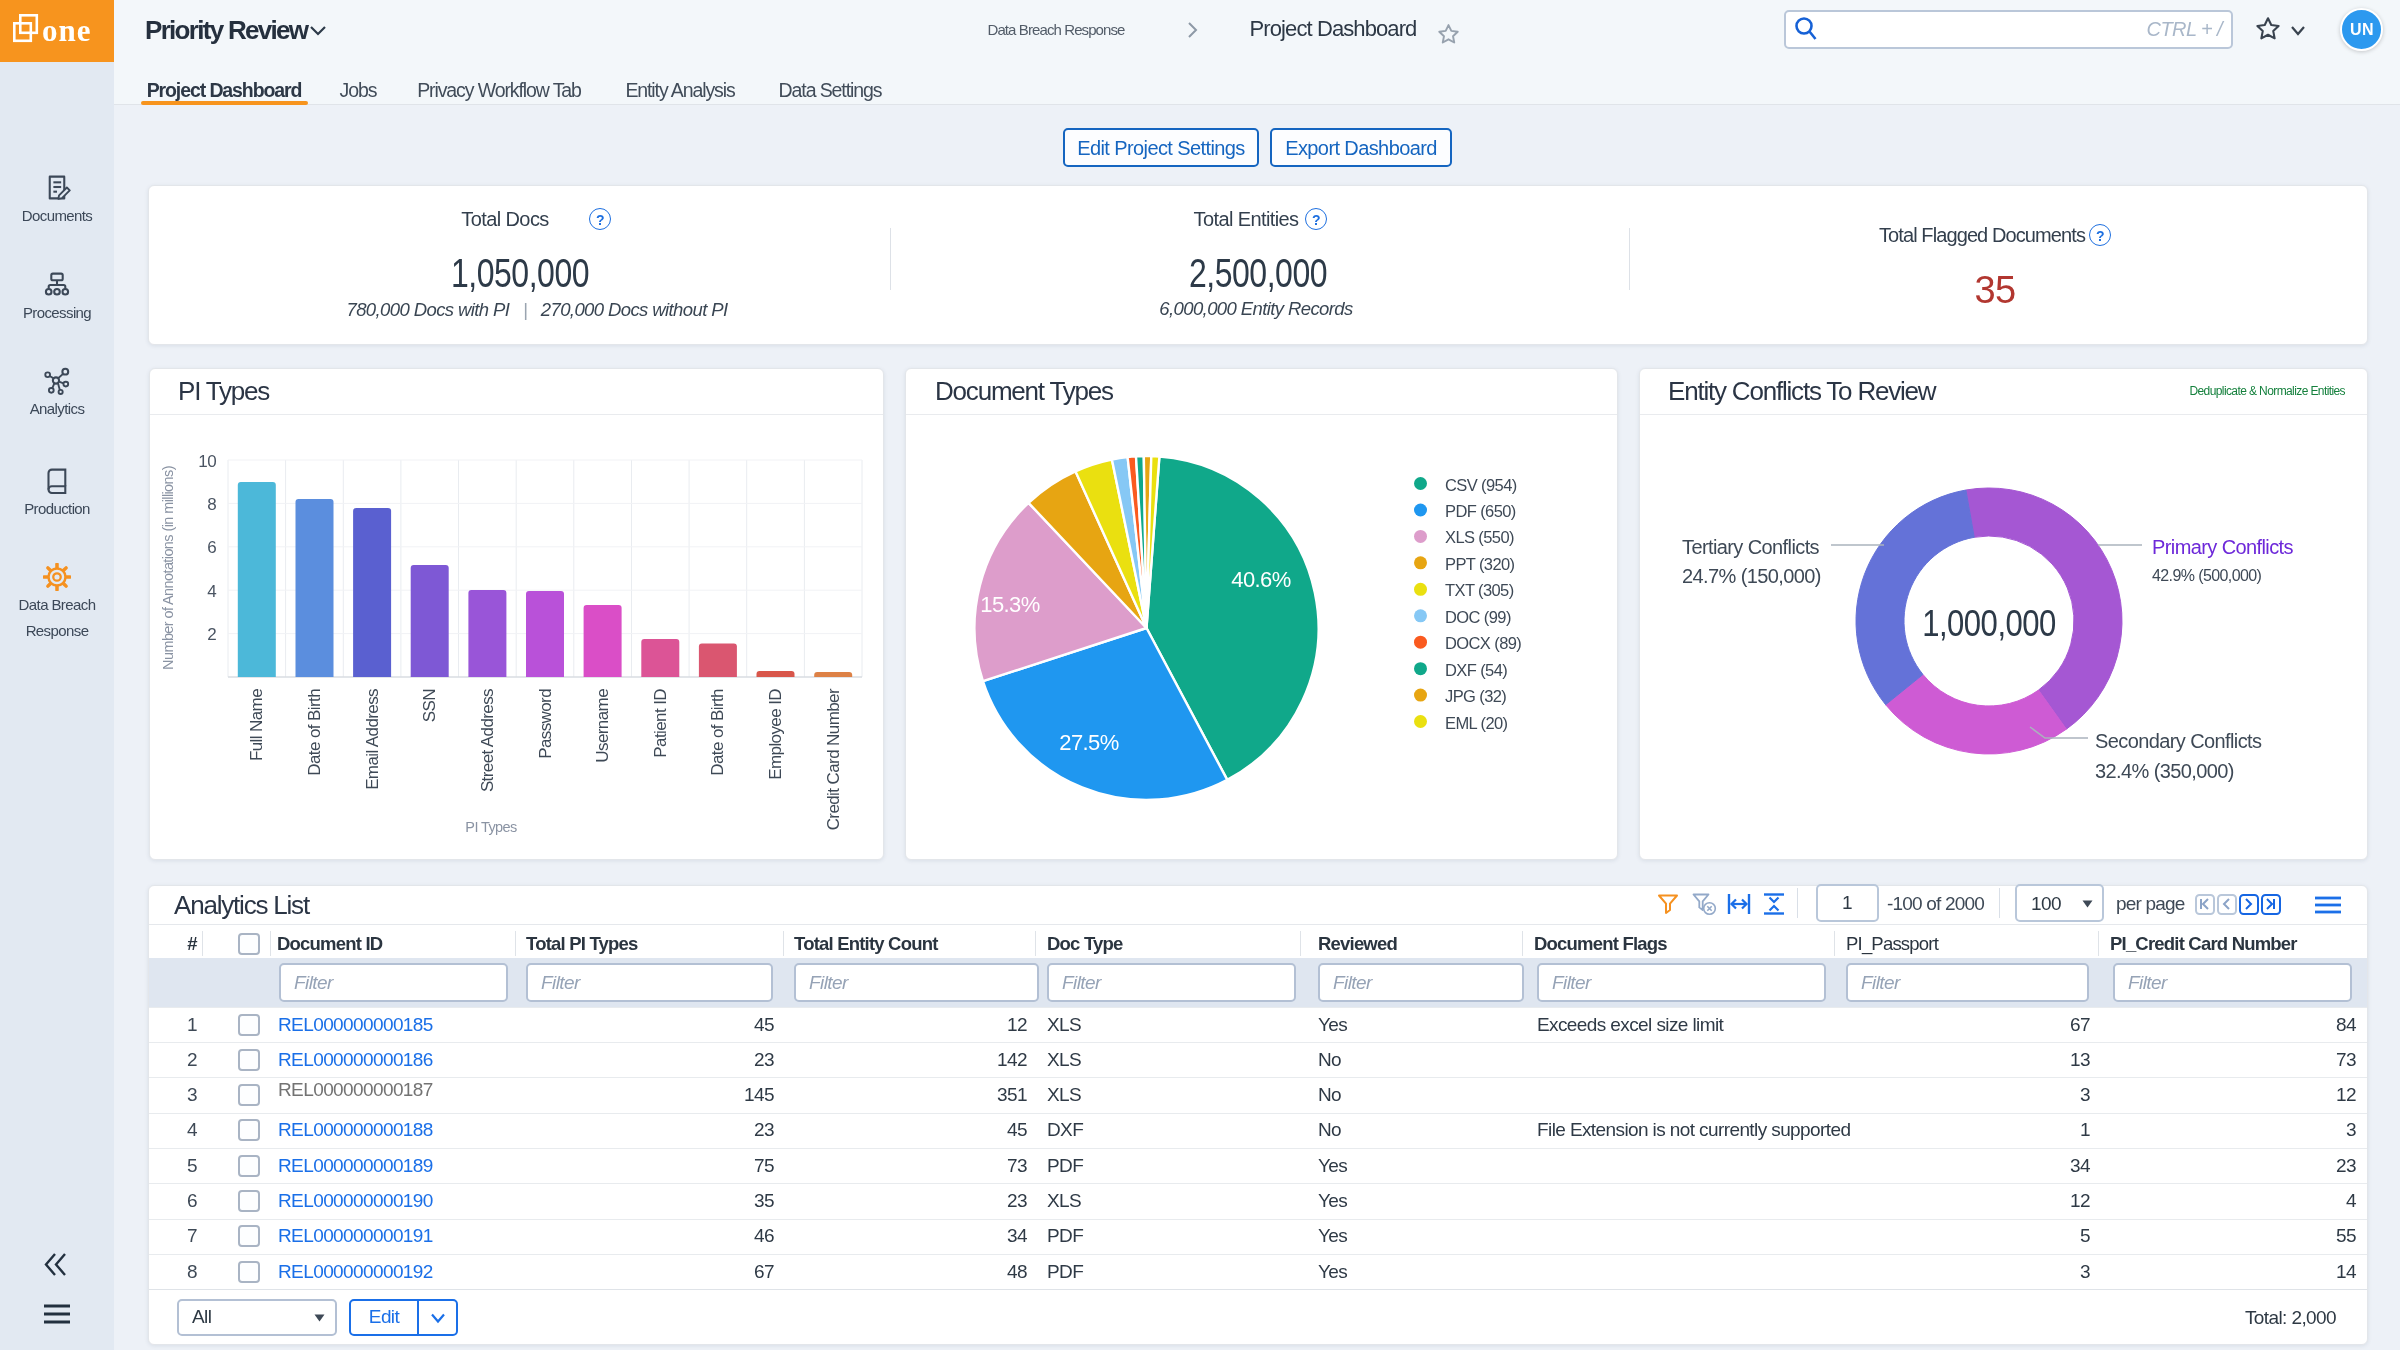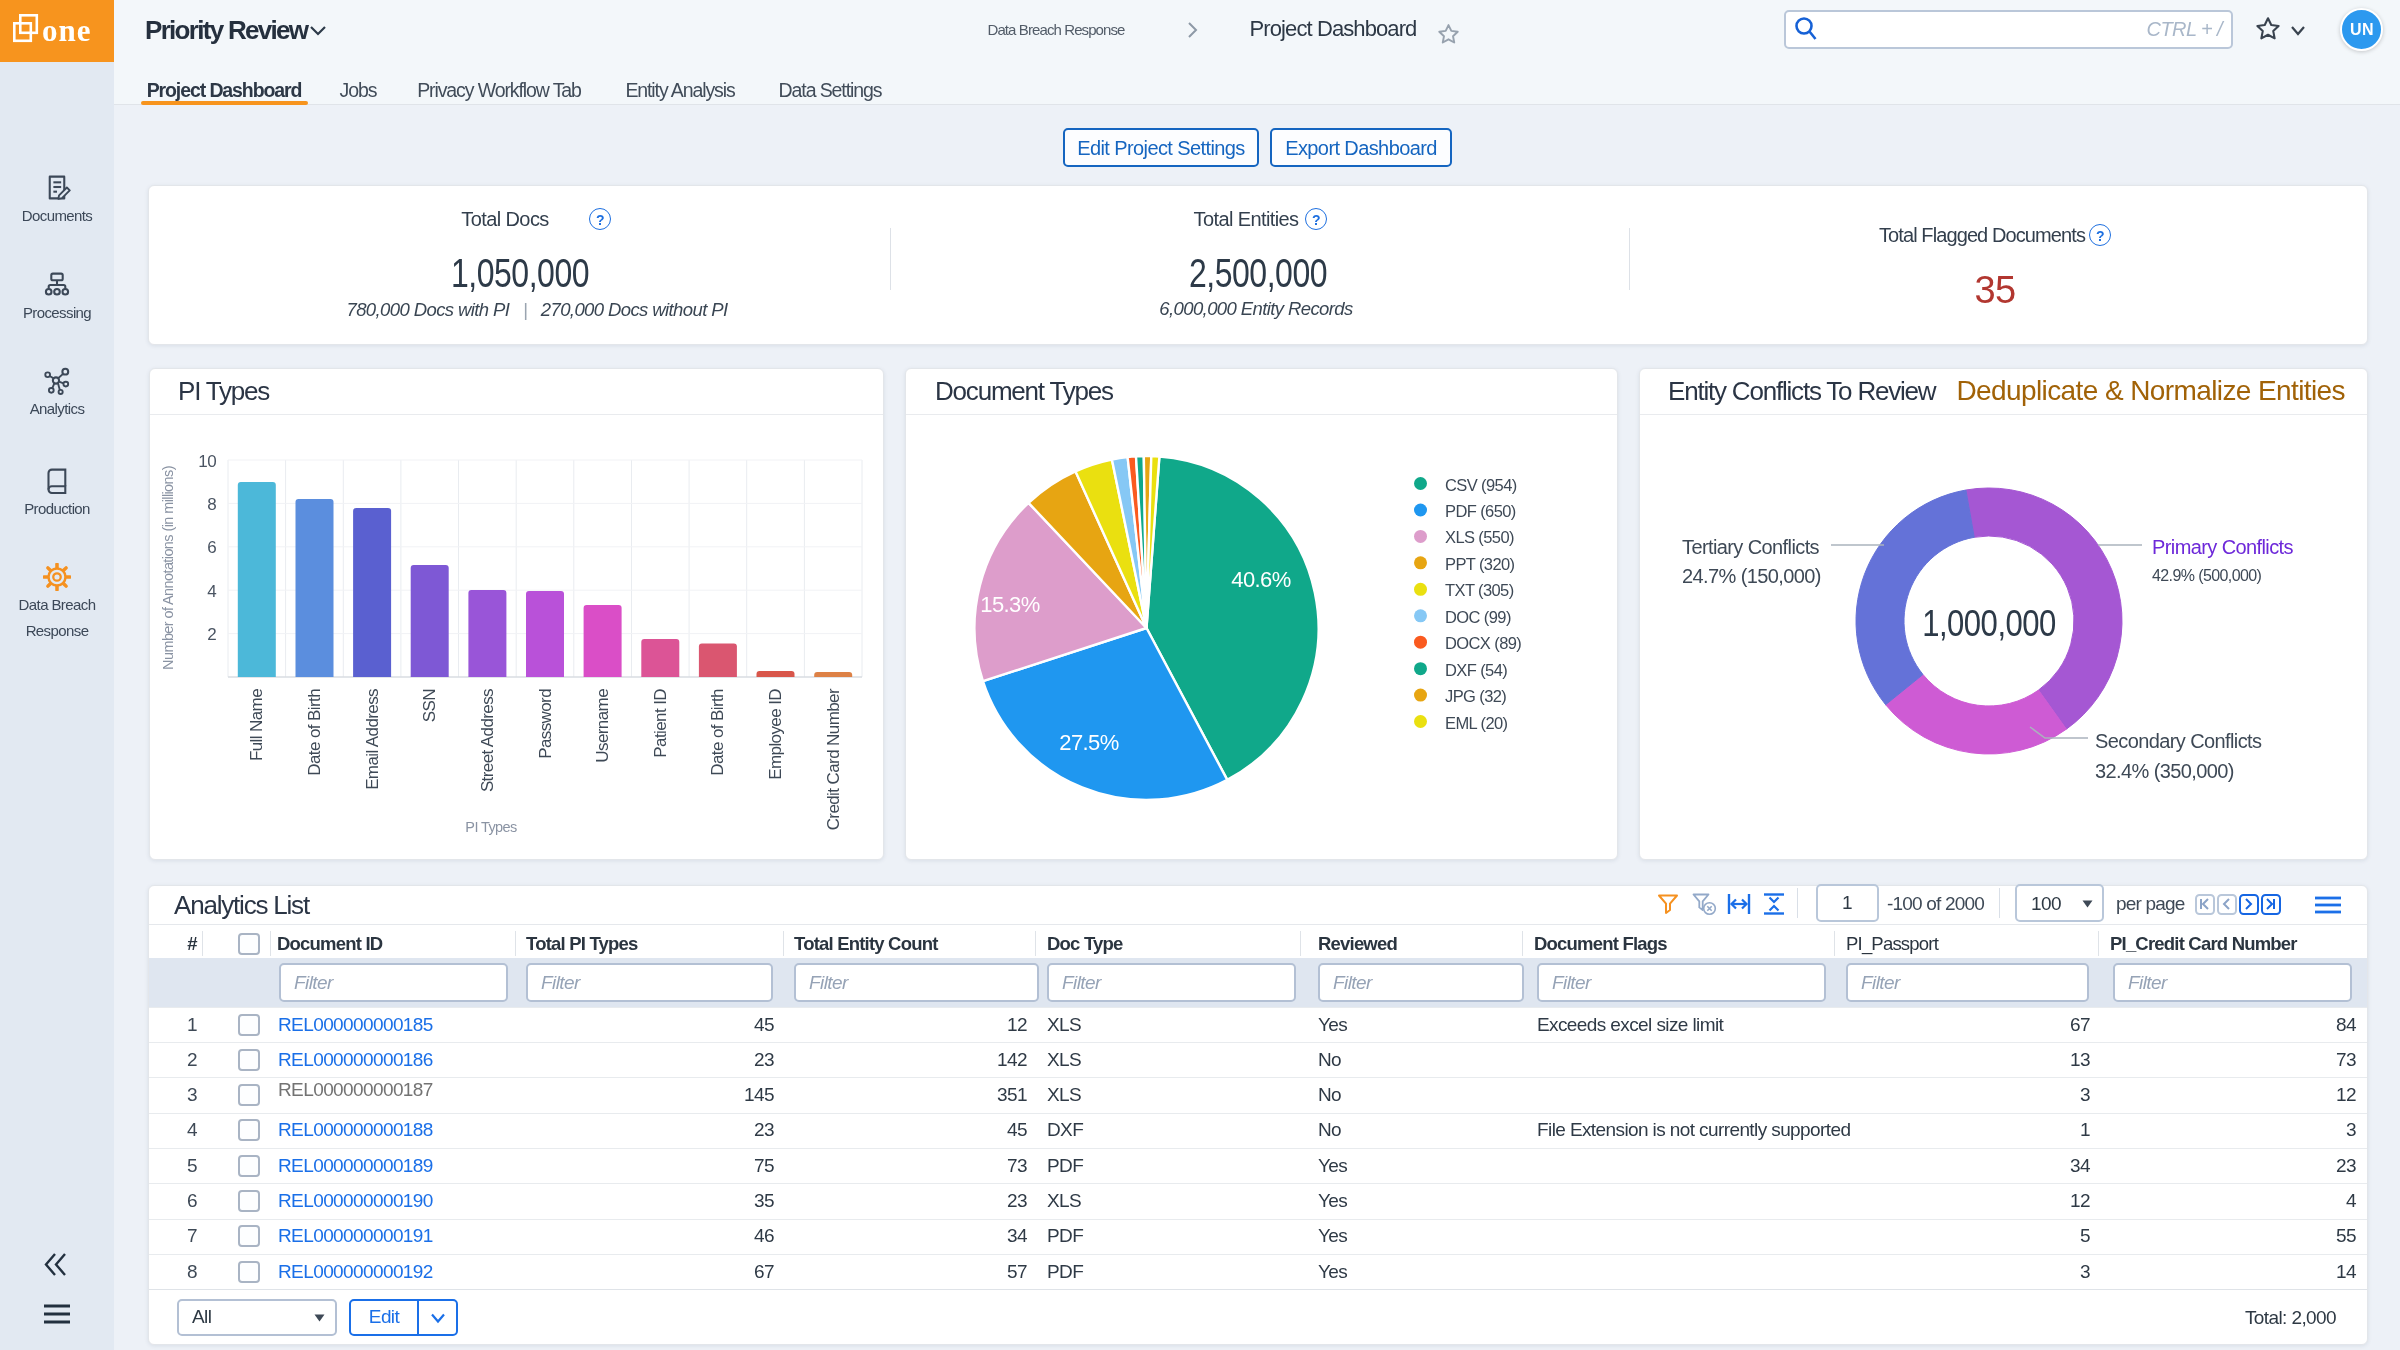--- a/index.html
+++ b/index.html
@@ -139,21 +139,21 @@
 <div class="t" style="left:1995px;top:290px;font-size:38px;color:#b23730">35</div>
 <div class="card" style="left:149px;top:368px;width:735px;height:492px"></div>
 <div class="abs" style="left:150px;top:414px;width:733px;height:1px;background:#e9ebee"></div>
 <div class="tl" style="left:178px;top:391px;font-size:26px;color:#2b3545;letter-spacing:-1.2px">PI Types</div>
 <div class="card" style="left:905px;top:368px;width:713px;height:492px"></div>
 <div class="abs" style="left:906px;top:414px;width:711px;height:1px;background:#e9ebee"></div>
 <div class="tl" style="left:935px;top:391px;font-size:26px;color:#2b3545;letter-spacing:-1.2px">Document Types</div>
 <div class="card" style="left:1639px;top:368px;width:729px;height:492px"></div>
 <div class="abs" style="left:1640px;top:414px;width:727px;height:1px;background:#e9ebee"></div>
 <div class="tl" style="left:1668px;top:391px;font-size:26px;color:#2b3545;letter-spacing:-1.2px">Entity Conflicts To Review</div>
-<div class="tr" style="left:2345px;top:391px;font-size:28px;color:#a16207">Deduplicate &amp; Normalize Entities</div>
+<div class="tr" style="left:2345px;top:391px;font-size:12px;color:#15803d">Deduplicate &amp; Normalize Entities</div>
 <svg class="abs" style="left:149px;top:420px" width="734" height="430" viewBox="0 0 734 430">
       <line x1="79.0" y1="40" x2="79.0" y2="257" stroke="#e9ecf0" stroke-width="1"></line>
       <line x1="136.6" y1="40" x2="136.6" y2="257" stroke="#e9ecf0" stroke-width="1"></line>
       <line x1="194.3" y1="40" x2="194.3" y2="257" stroke="#e9ecf0" stroke-width="1"></line>
       <line x1="251.9" y1="40" x2="251.9" y2="257" stroke="#e9ecf0" stroke-width="1"></line>
       <line x1="309.5" y1="40" x2="309.5" y2="257" stroke="#e9ecf0" stroke-width="1"></line>
       <line x1="367.2" y1="40" x2="367.2" y2="257" stroke="#e9ecf0" stroke-width="1"></line>
       <line x1="424.8" y1="40" x2="424.8" y2="257" stroke="#e9ecf0" stroke-width="1"></line>
       <line x1="482.5" y1="40" x2="482.5" y2="257" stroke="#e9ecf0" stroke-width="1"></line>
       <line x1="540.1" y1="40" x2="540.1" y2="257" stroke="#e9ecf0" stroke-width="1"></line>
@@ -418,21 +418,21 @@
 <div class="tr" style="left:1027px;top:1236.2px;font-size:19px;color:#2f3a46">34</div>
 <div class="tl" style="left:1047px;top:1236.2px;font-size:19px;color:#2f3a46">PDF</div>
 <div class="tl" style="left:1318px;top:1236.2px;font-size:19px;color:#2f3a46">Yes</div>
 <div class="tr" style="left:2090px;top:1236.2px;font-size:19px;color:#2f3a46">5</div>
 <div class="tr" style="left:2356px;top:1236.2px;font-size:19px;color:#2f3a46">55</div>
 <div class="abs" style="left:149px;top:1253.9px;width:2218px;height:1px;background:#e8ebee"></div>
 <div class="tr" style="left:197px;top:1271.5px;font-size:19px;color:#3e4956">8</div>
 <div class="cb" style="left:238px;top:1260.5px"></div>
 <div class="tl" style="left:278px;top:1271.5px;font-size:19px;color:#1a6fe8">REL000000000192</div>
 <div class="tr" style="left:774px;top:1271.5px;font-size:19px;color:#2f3a46">67</div>
-<div class="tr" style="left:1027px;top:1271.5px;font-size:19px;color:#2f3a46">57</div>
+<div class="tr" style="left:1027px;top:1271.5px;font-size:19px;color:#2f3a46">48</div>
 <div class="tl" style="left:1047px;top:1271.5px;font-size:19px;color:#2f3a46">PDF</div>
 <div class="tl" style="left:1318px;top:1271.5px;font-size:19px;color:#2f3a46">Yes</div>
 <div class="tr" style="left:2090px;top:1271.5px;font-size:19px;color:#2f3a46">3</div>
 <div class="tr" style="left:2356px;top:1271.5px;font-size:19px;color:#2f3a46">14</div>
 <div class="abs" style="left:149px;top:1289.2px;width:2218px;height:1px;background:#dfe3e8"></div>
 <div class="abs" style="left:177px;top:1299px;width:160px;height:37px;border:2px solid #b3c0d4;border-radius:5px;background:#fff"></div>
 <div class="tl" style="left:192px;top:1317px;font-size:19px;color:#2e3944">All</div>
 <svg class="abs" style="left:314px;top:1314px" width="11" height="8" viewBox="0 0 11 8">
       <path d="M0.5 0.5 h10 l-5 7 z" fill="#3e4956"></path>
     </svg>

